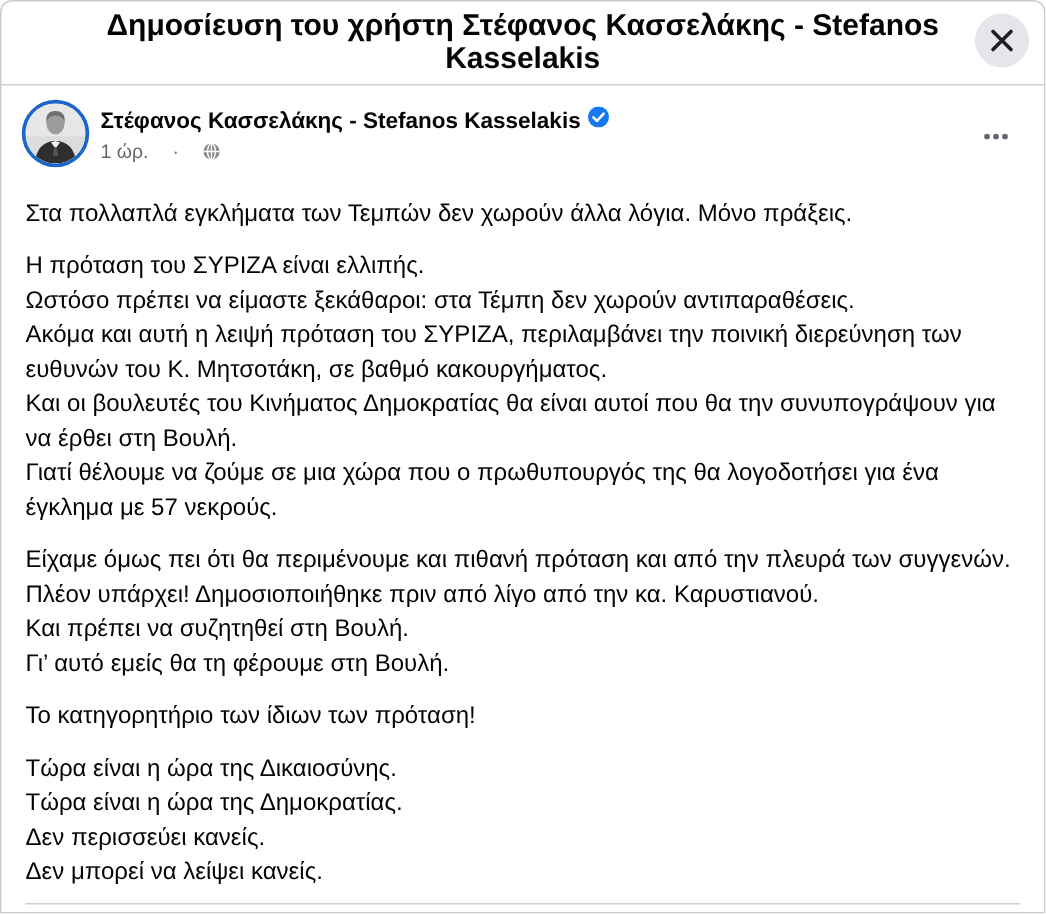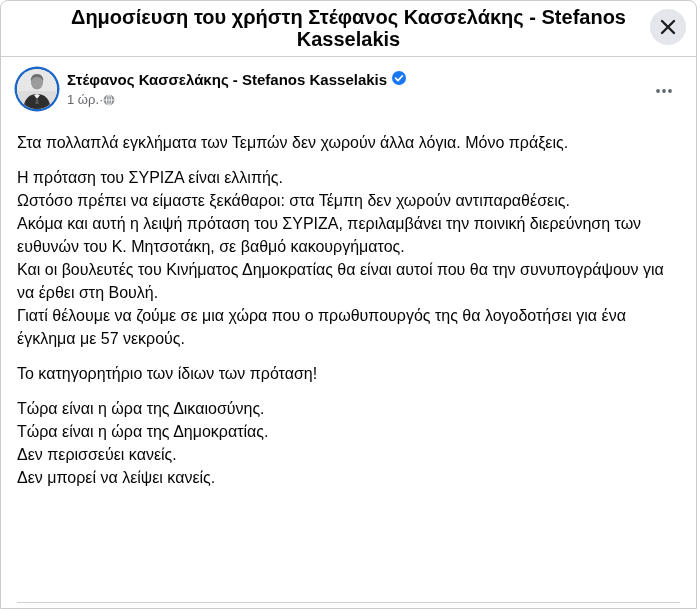--- a/index.html
+++ b/index.html
@@ -59,21 +59,21 @@
   }
   .avatar svg{display:block;width:100%;height:100%;}
   .meta{margin-left:10px;flex:1 1 auto;min-width:0;}
   .name-row{display:flex;align-items:center;gap:5px;margin-top:1px;}
   .author-name{
     font-size:15px;font-weight:700;color:var(--text-primary);
     cursor:pointer;white-space:nowrap;
   }
   .verified{flex:0 0 auto;display:inline-block;margin-top:1px;}
   .sub-row{
-    display:flex;align-items:center;gap:0;
+    display:flex;align-items:center;gap:16px;
     margin-top:3px;
     font-size:13px;color:var(--text-secondary);
   }
   .sub-row .timestamp{cursor:pointer;}
   .more-btn{
     position:absolute;right:16px;top:18px;
     width:32px;height:32px;border:none;background:transparent;
     border-radius:50%;cursor:pointer;
     display:flex;align-items:center;justify-content:center;
   }
@@ -146,19 +146,20 @@
         <circle cx="4" cy="10" r="1.9" fill="#606770"></circle>
         <circle cx="10" cy="10" r="1.9" fill="#606770"></circle>
         <circle cx="16" cy="10" r="1.9" fill="#606770"></circle>
       </svg>
     </button>
   </div>
 
   <div class="post-body">
       <p>Στα πολλαπλά εγκλήματα των Τεμπών δεν χωρούν άλλα λόγια. Μόνο πράξεις.</p>
       <p>Η πρόταση του ΣΥΡΙΖΑ είναι ελλιπής.<br>Ωστόσο πρέπει να είμαστε ξεκάθαροι: στα Τέμπη δεν χωρούν αντιπαραθέσεις.<br>Ακόμα και αυτή η λειψή πρόταση του ΣΥΡΙΖΑ, περιλαμβάνει την ποινική διερεύνηση των ευθυνών του Κ. Μητσοτάκη, σε βαθμό κακουργήματος.<br>Και οι βουλευτές του Κινήματος Δημοκρατίας θα είναι αυτοί που θα την συνυπογράψουν για να έρθει στη Βουλή.<br>Γιατί θέλουμε να ζούμε σε μια χώρα που ο πρωθυπουργός της θα λογοδοτήσει για ένα έγκλημα με 57 νεκρούς.</p>
+      <p>Είχαμε όμως πει ότι θα περιμένουμε και πιθανή πρόταση και από την πλευρά των συγγενών.<br>Πλέον υπάρχει! Δημοσιοποιήθηκε πριν από λίγο από την κα. Καρυστιανού.<br>Και πρέπει να συζητηθεί στη Βουλή.<br>Γι’ αυτό εμείς θα τη φέρουμε στη Βουλή.</p>
       <p>Το κατηγορητήριο των ίδιων των πρόταση!</p>
       <p>Τώρα είναι η ώρα της Δικαιοσύνης.<br>Τώρα είναι η ώρα της Δημοκρατίας.<br>Δεν περισσεύει κανείς.<br>Δεν μπορεί να λείψει κανείς.</p>
     </div>
 
   <div class="bottom-divider"></div>
 
 </div>
 
 </body></html>

